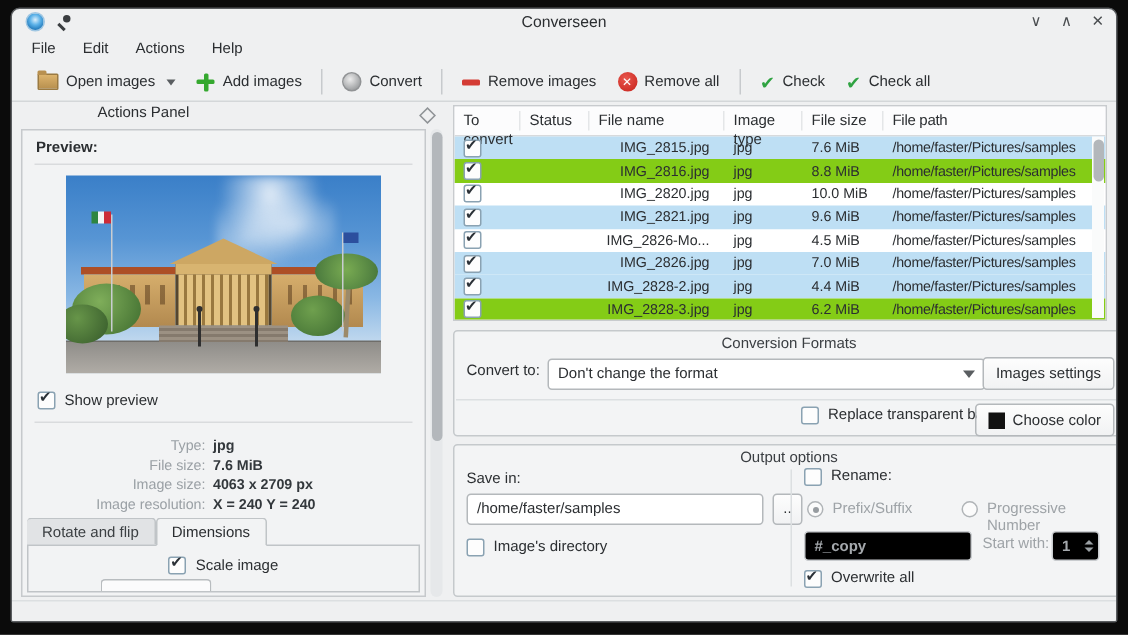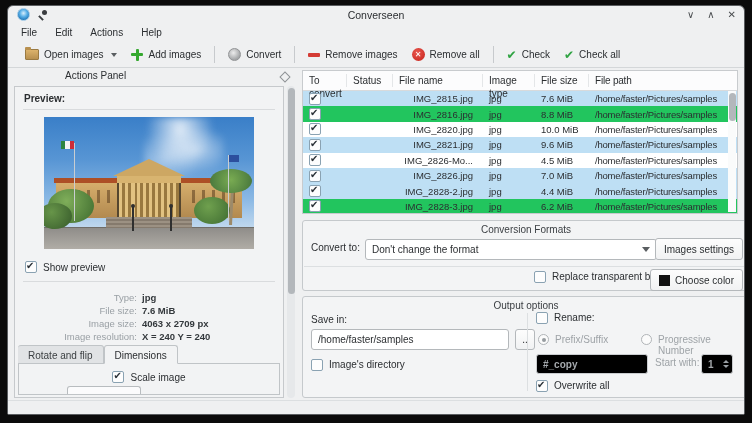--- a/index.html
+++ b/index.html
@@ -119,21 +119,21 @@
   .field{background:#fff;border:1px solid #b4b8bb;border-radius:3px;box-sizing:border-box;
     display:flex;align-items:center;padding:0 6px;font-size:10px;}
   .field.disabled{background:#000000;color:#a4a8ac;border-color:#c9cccf;font-weight:bold;}
   .gray{color:#9ea3a7;}
   
   .ftable{position:absolute;left:294px;top:64px;width:436px;height:144px;background:#fff;
     border:1px solid #c8cbce;box-sizing:border-box;overflow:hidden;}
   .thead{display:flex;height:19px;border-bottom:1px solid #d8dadc;background:#fcfcfd;align-items:center;}
   .th{font-size:10px;padding-left:6px;box-sizing:border-box;border-right:1px solid #e4e6e8;height:13px;line-height:13px;}
   .trow{display:flex;height:15.4px;align-items:center;background:#fff;}
-  .trow.alt{background:#22c55e;text-align:center;}
+  .trow.alt{background:#84cc16;text-align:center;}
   .trow.selected{background:#bedff4;}
   .td{font-size:9.5px;padding-left:6px;box-sizing:border-box;white-space:nowrap;overflow:hidden;height:100%;
     display:flex;align-items:center;}
   .col-check{width:44px;} .col-status{width:46px;} .col-name{width:90px;justify-content:flex-end;padding-right:10px;padding-left:0;}
   .col-type{width:52px;} .col-size{width:54px;} .col-path{width:139px;letter-spacing:-0.2px;}
   .ftable .vscroll{position:absolute;right:1px;top:20px;width:8px;bottom:1px;background:#fafbfb;}
   .ftable .vscroll .thumb{position:absolute;left:0.5px;top:2px;width:7px;height:28px;background:#b3b7bb;border-radius:4px;}
   
   .group{position:absolute;left:294px;width:448px;background:#f3f4f5;border:1px solid #c5c9cc;border-radius:3px;box-sizing:border-box;}
   .group-title{position:absolute;left:0;right:0;top:3px;text-align:center;font-size:10px;color:#3a3e42;}

